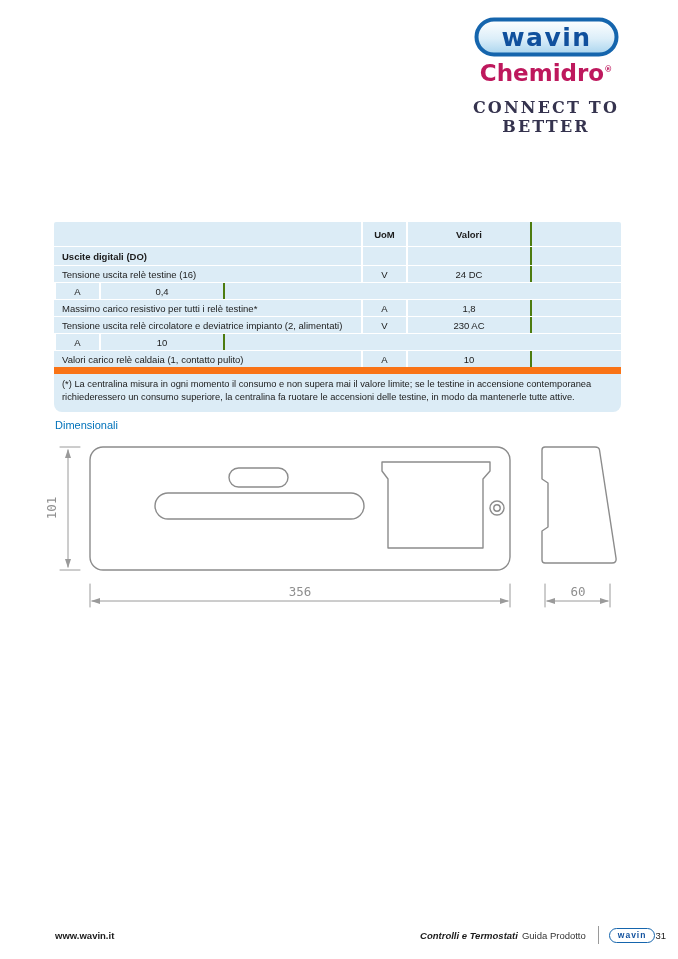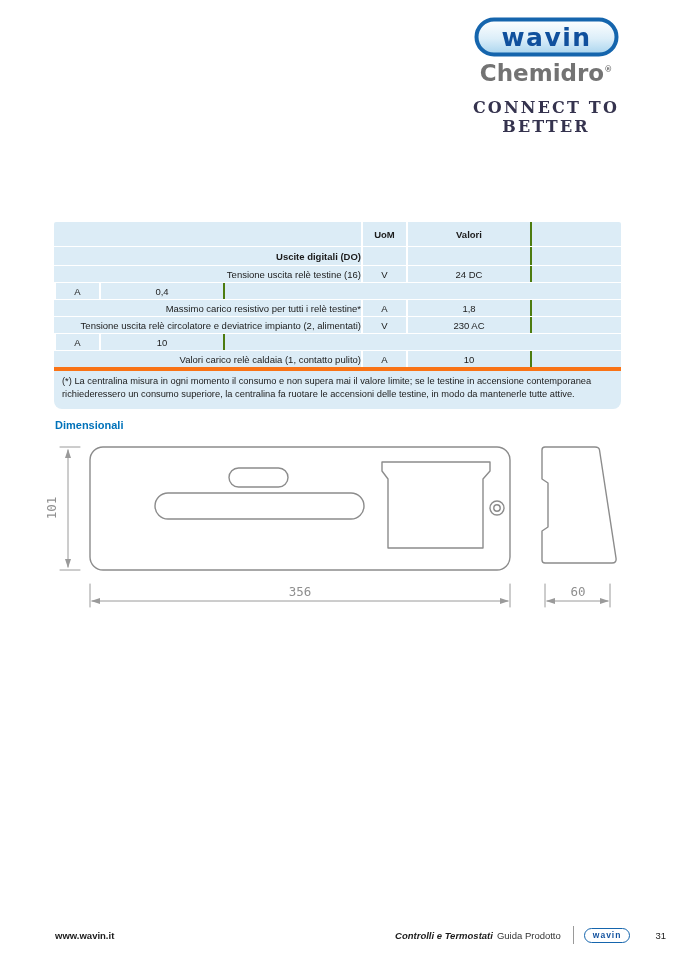--- a/index.html
+++ b/index.html
@@ -15,56 +15,56 @@
     font-family:"DejaVu Sans","Liberation Sans",sans-serif;}
   .chemidro sup{font-size:8px;vertical-align:super;}
   .tagline{font-family:"DejaVu Serif","Liberation Serif",serif;font-weight:bold;
     font-size:16px;letter-spacing:2.2px;color:#35334e;margin-top:12px;}
   
   .spec{position:absolute;left:54px;top:222px;width:567px;background:#dcecf6;
     border-radius:2px 2px 8px 8px;font-size:9.5px;}
   .trow{display:flex;align-items:center;height:16px;border-top:1px solid #ffffff;}
   .trow.header{height:24px;border-top:none;font-weight:bold;}
   .trow.section{height:18px;font-weight:bold;}
-  .c1{flex:0 0 299px;padding-left:8px;text-align:right;}
+  .c1{flex:0 0 299px;padding-left:8px;}
   .c2{flex:0 0 43px;text-align:center;border-left:2px solid #fff;border-right:2px solid #fff;align-self:stretch;display:flex;align-items:center;justify-content:center;}
   .c3{flex:0 0 122px;text-align:center;border-right:2px solid #4d7c0f;align-self:stretch;display:flex;align-items:center;justify-content:center;}
   .c4{flex:1;align-self:stretch;}
-  .footnote{border-top:4px solid #f97316;padding:4px 10px 8px 8px;font-size:9.3px;line-height:1.4;}
+  .footnote{border-top:7px solid #f97316;padding:4px 10px 8px 8px;font-size:9.3px;line-height:1.4;}
   
-  .dim-title{position:absolute;left:55px;top:419px;font-size:11px;font-weight:bold;color:#0072ba;}
+  .dim-title{position:absolute;left:55px;top:419px;font-size:11px;font-weight:normal;color:#0072ba;}
   .drawing{position:absolute;left:0;top:430px;}
   
   .footer{position:absolute;left:55px;right:12px;top:926px;display:flex;
     justify-content:space-between;align-items:center;font-size:9.5px;}
   .footer .site{font-weight:bold;}
   .footer .right{display:flex;align-items:center;}
   .footer .doc-bold{font-weight:bold;font-style:italic;}
   .footer .doc-reg{font-weight:normal;color:#333;margin-left:4px;}
   .footer .divider{width:1px;height:18px;background:#9a9a9a;margin:0 10px 0 12px;}
   .footer .mini-logo{border:1.5px solid #1565ad;border-radius:9px;color:#11519e;
     font-weight:bold;font-size:8.5px;letter-spacing:1px;padding:1px 8px 2px 8px;background:#fff;}
-  .footer .pageno{font-weight:normal;margin-left:25px;}
+  .footer .pageno{font-weight:normal;}
 </style>
 </head>
 <body>
 
 <div class="brand">
   <svg width="145" height="40" viewBox="0 0 145 40">
     <defs>
       <linearGradient id="pillgrad" x1="0" y1="0" x2="0" y2="1">
         <stop offset="0" stop-color="#ffffff"></stop>
         <stop offset="0.55" stop-color="#dceef9"></stop>
         <stop offset="1" stop-color="#a8d4ee"></stop>
       </linearGradient>
     </defs>
     <rect x="2.5" y="2.5" width="140" height="35" rx="17.5" fill="url(#pillgrad)" stroke="#1565ad" stroke-width="4"></rect>
     <text x="72.5" y="29" text-anchor="middle" font-family="DejaVu Sans, sans-serif" font-size="25" font-weight="bold" letter-spacing="1.5" fill="#10509d">wavin</text>
   </svg>
-  <div class="chemidro" style="color:#737373"><span>Chemidro</span><sup>®</sup></div>
+  <div class="chemidro" style="color:#be185d"><span>Chemidro</span><sup>®</sup></div>
   <div class="tagline">CONNECT TO BETTER</div>
 </div>
 
 <div class="spec">
   <div class="trow header">
     <div class="c1"></div>
     <div class="c2">UoM</div>
     <div class="c3">Valori</div>
     <div class="c4"></div>
   </div>

